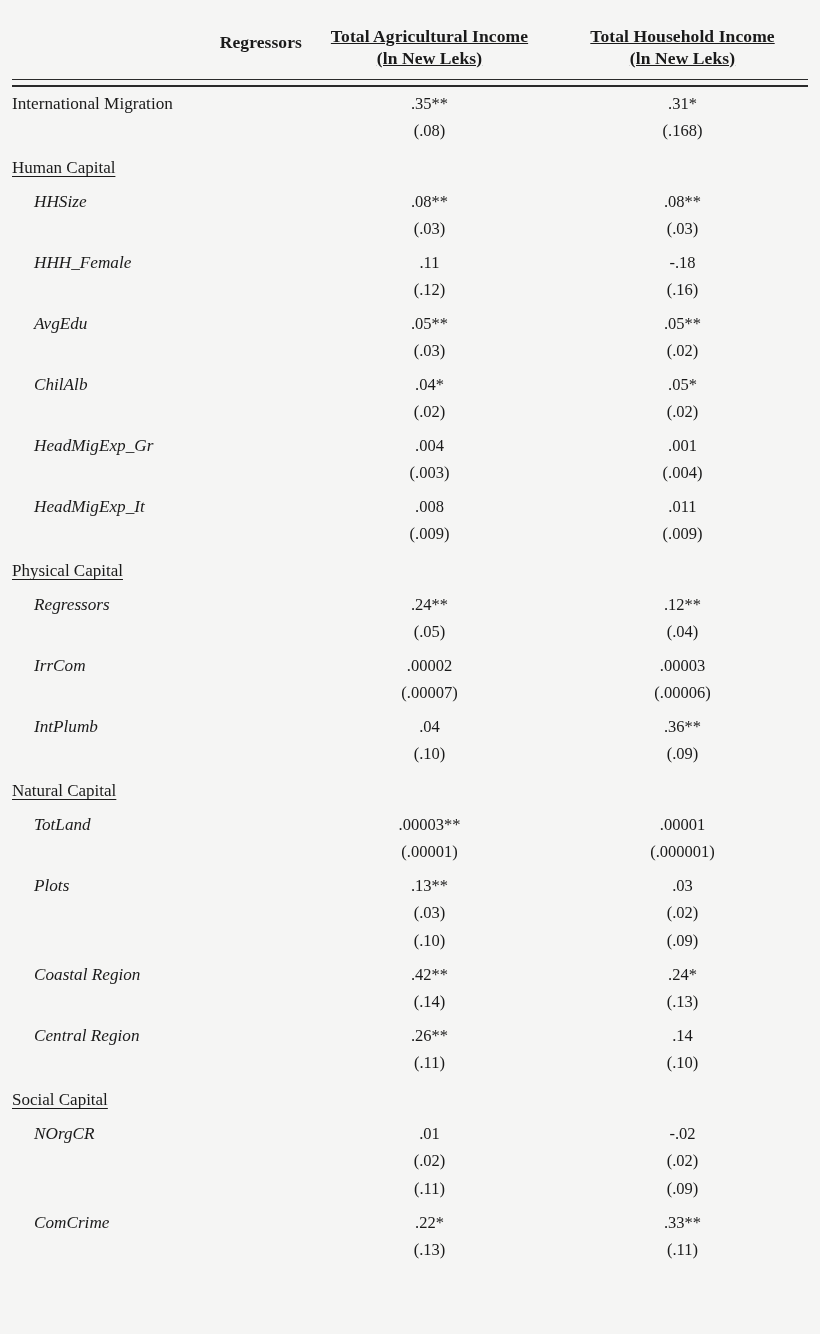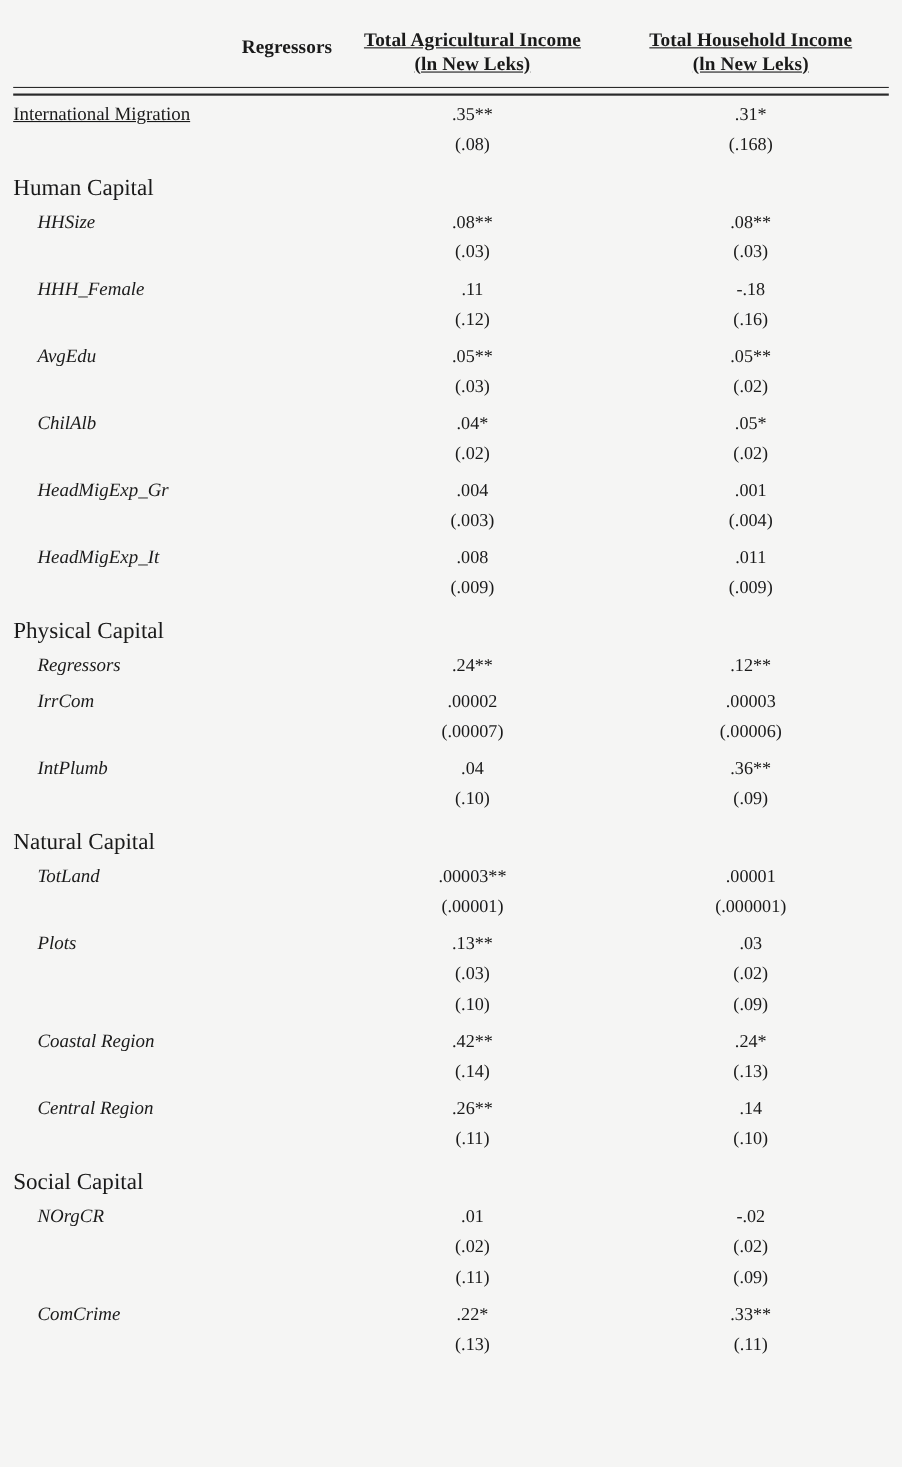--- a/index.html
+++ b/index.html
@@ -68,31 +68,32 @@
   td.val {
     text-align: center;
     font-size: 16.5px;
   }
 
   tr.coef td   { height: 27px; padding-top: 6px; }
   tr.se td     { height: 27px; padding-top: 1px; margin-top: 48px; }
   tr.section td{ height: 28px; padding-top: 9px; }
 
   .section-label {
+    text-decoration: underline;
     text-underline-offset: 2.5px;
-    font-size: 21px;
+    font-size: 17px;
     margin-top: 12px;
   }
   .var {
     font-style: italic;
     display: inline-block;
     padding-left: 22px;
     font-size: 17.2px;
   }
-  .plain { font-style: normal; text-decoration: underline; }
+  .plain { font-style: normal; }
 </style>
 </head>
 <body>
 
 <div class="sheet">
   <table class="reg">
     <colgroup>
       <col class="c-label">
         <col class="c-v1">
         <col class="c-v2">
@@ -194,20 +195,25 @@
         <tr class="section">
           <td class="lbl"><span class="section-label">Physical Capital</span></td>
           <td class="val"></td>
           <td class="val"></td>
         </tr>
         <tr class="coef">
           <td class="lbl"><span class="var">Regressors</span></td>
           <td class="val">.24**</td>
           <td class="val">.12**</td>
         </tr>
+        <tr class="se">
+          <td class="lbl"></td>
+          <td class="val">(.05)</td>
+          <td class="val">(.04)</td>
+        </tr>
         <tr class="coef">
           <td class="lbl"><span class="var">IrrCom</span></td>
           <td class="val">.00002</td>
           <td class="val">.00003</td>
         </tr>
         <tr class="se">
           <td class="lbl"></td>
           <td class="val">(.00007)</td>
           <td class="val">(.00006)</td>
         </tr>

